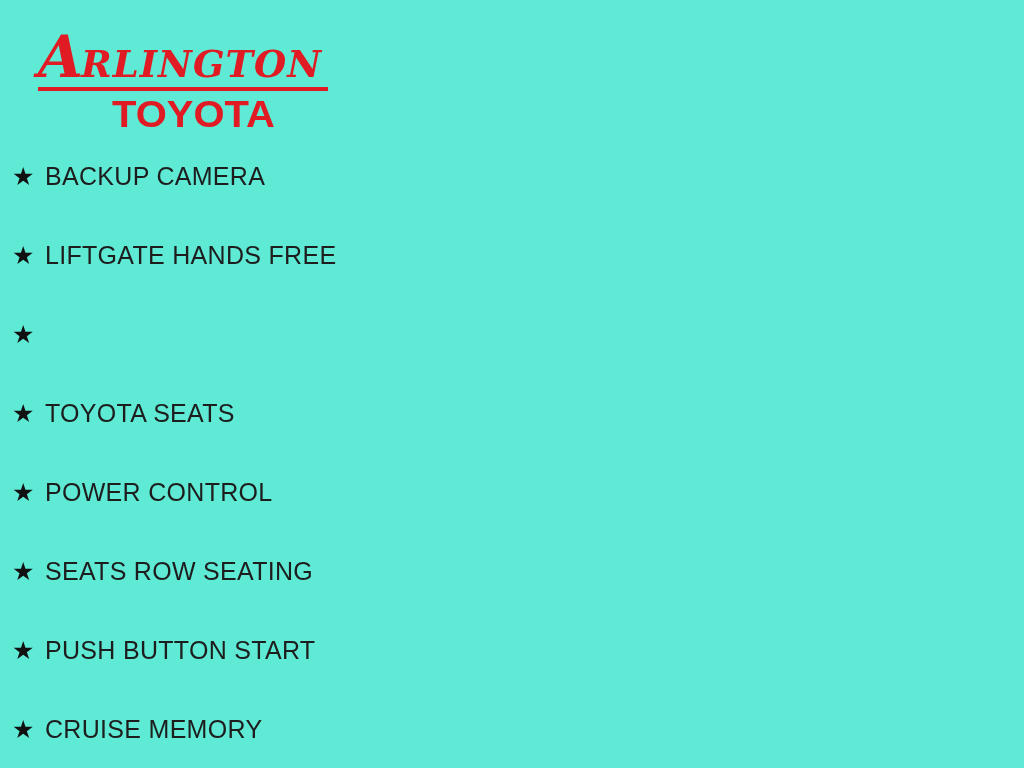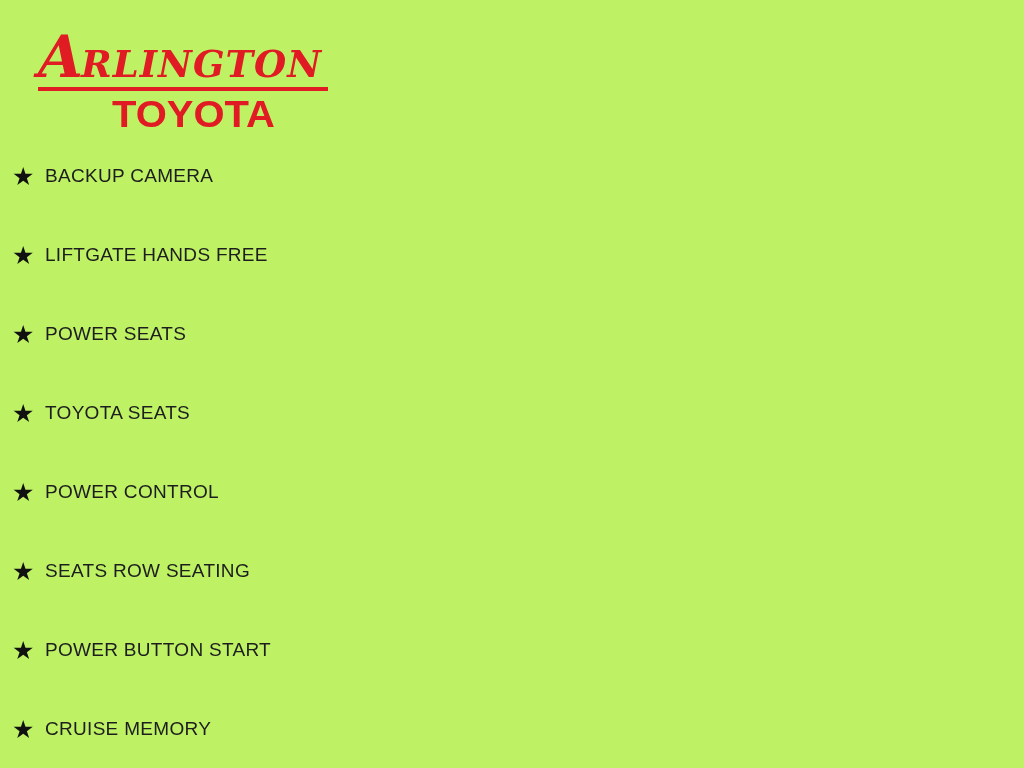--- a/index.html
+++ b/index.html
@@ -11,21 +11,21 @@
     width: 1024px;
     height: 768px;
     background: #ffffff;
     overflow: hidden;
     font-family: "Liberation Sans", sans-serif;
   }
   .page {
     position: relative;
     width: 1024px;
     height: 768px;
-    background: #bef264;
+    background: #5eead4;
   }
 
   
   .logo {
     position: absolute;
     left: 38px;
     top: 28px;
     color: var(--brand);
   }
   .logo-name {
@@ -79,21 +79,21 @@
   }
   .star {
     width: 33px;
     font-family: "DejaVu Sans", sans-serif;
     font-size: 25px;
     line-height: 1;
     color: #111111;
     flex: 0 0 33px;
   }
   .feature-label {
-    font-size: 19px;
+    font-size: 25px;
     color: var(--text);
     letter-spacing: 0.3px;
     white-space: nowrap;
     text-align: right;
   }
 </style>
 </head>
 <body>
 
 <div class="page">
@@ -109,37 +109,36 @@
     <div class="feature-row">
       <span class="star">★</span>
       <span class="feature-label">BACKUP CAMERA</span>
     </div>
     <div class="feature-row">
       <span class="star">★</span>
       <span class="feature-label">LIFTGATE HANDS FREE</span>
     </div>
     <div class="feature-row">
       <span class="star">★</span>
-      <span class="feature-label">POWER SEATS</span>
     </div>
     <div class="feature-row">
       <span class="star">★</span>
       <span class="feature-label">TOYOTA SEATS</span>
     </div>
     <div class="feature-row">
       <span class="star">★</span>
       <span class="feature-label">POWER CONTROL</span>
     </div>
     <div class="feature-row">
       <span class="star">★</span>
       <span class="feature-label">SEATS ROW SEATING</span>
     </div>
     <div class="feature-row">
       <span class="star">★</span>
-      <span class="feature-label">POWER BUTTON START</span>
+      <span class="feature-label">PUSH BUTTON START</span>
     </div>
     <div class="feature-row">
       <span class="star">★</span>
       <span class="feature-label">CRUISE MEMORY</span>
     </div>
   </div>
 
 </div>
 
 </body></html>

